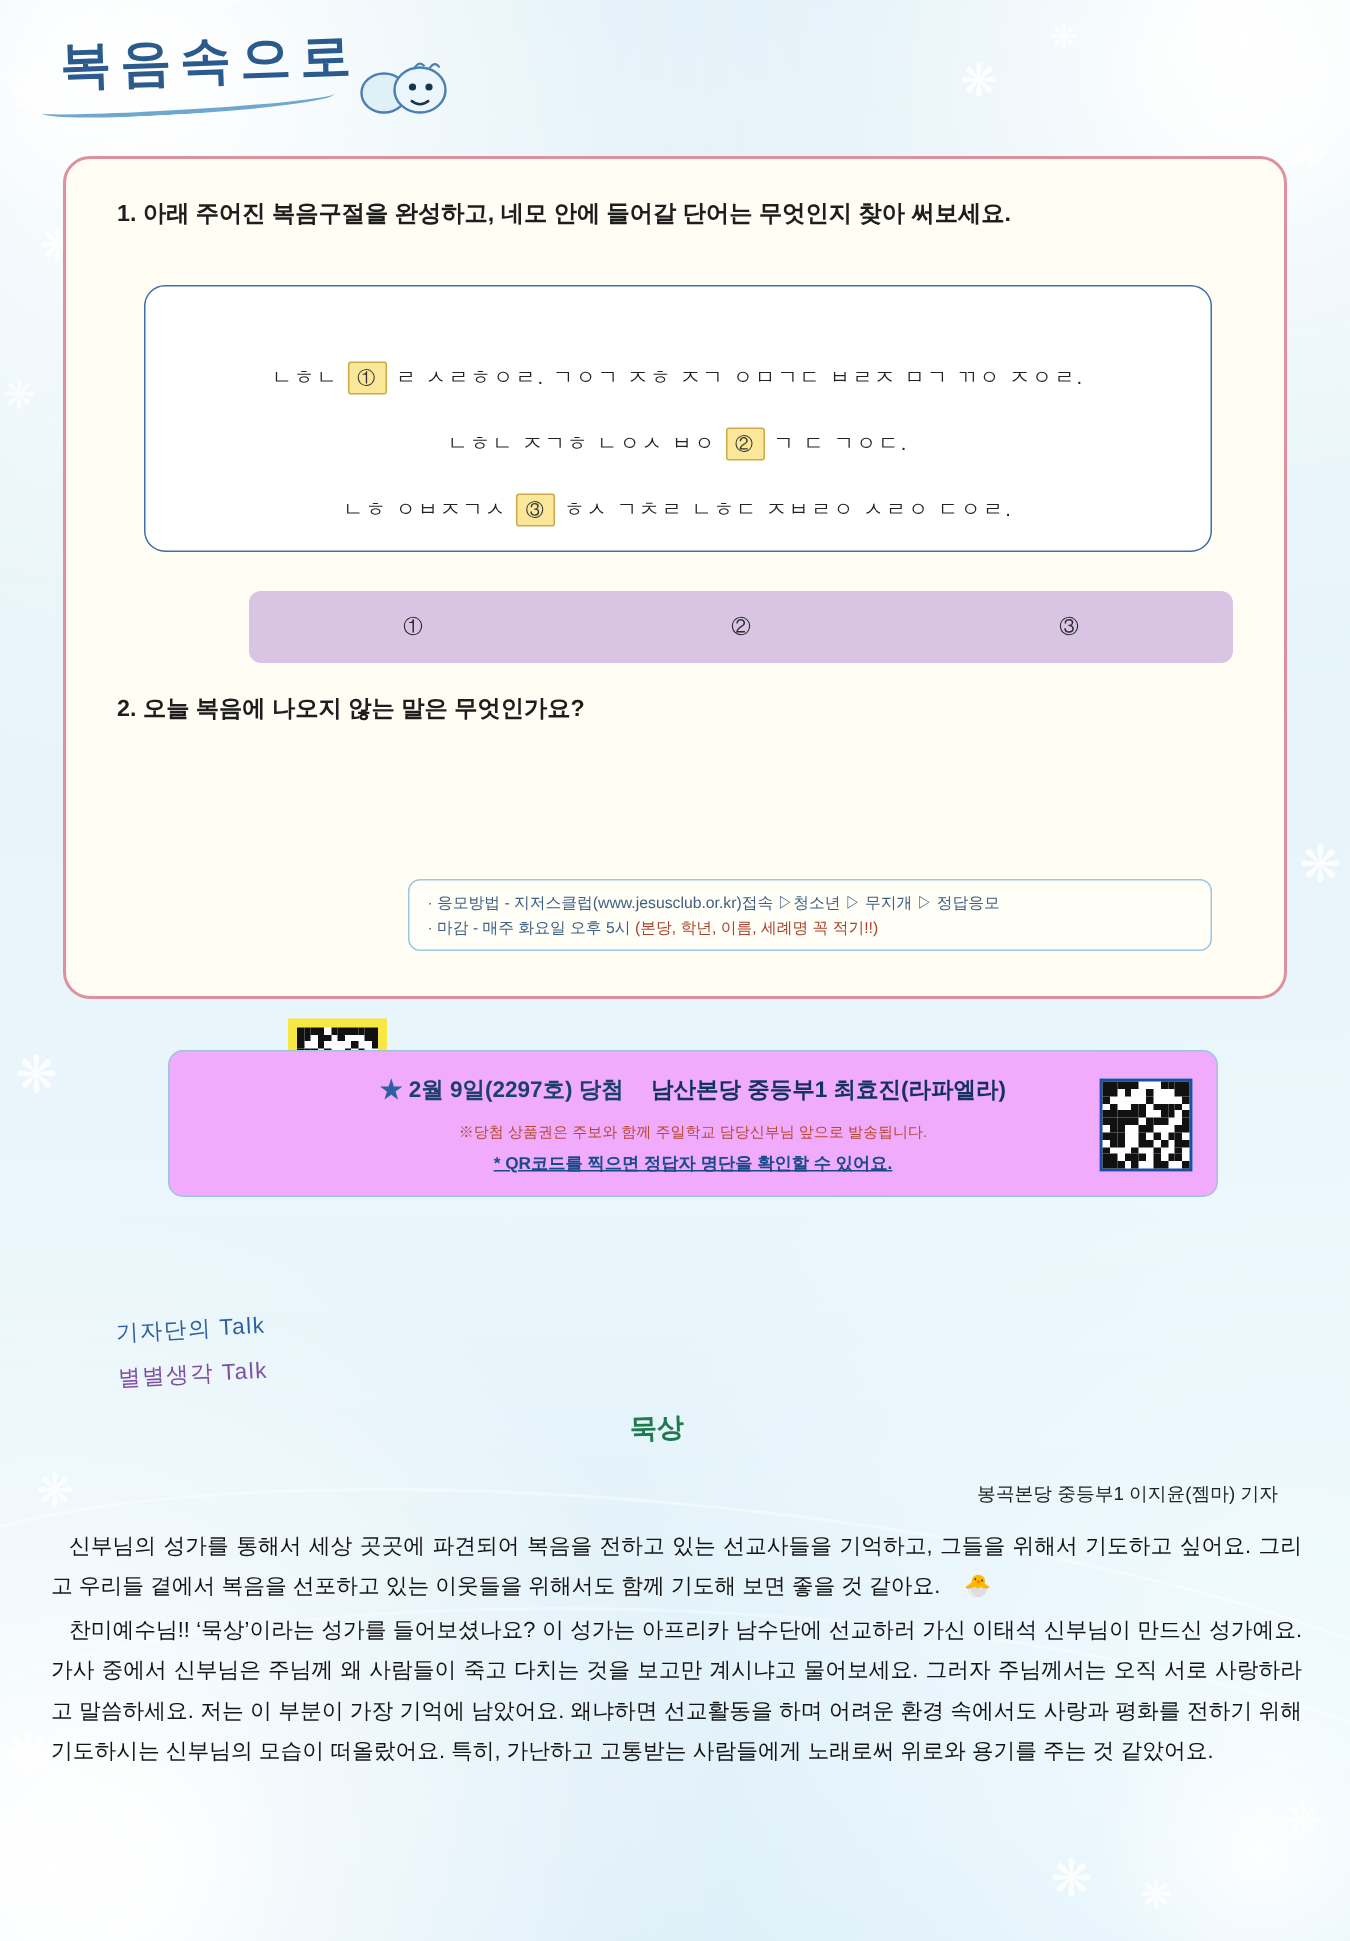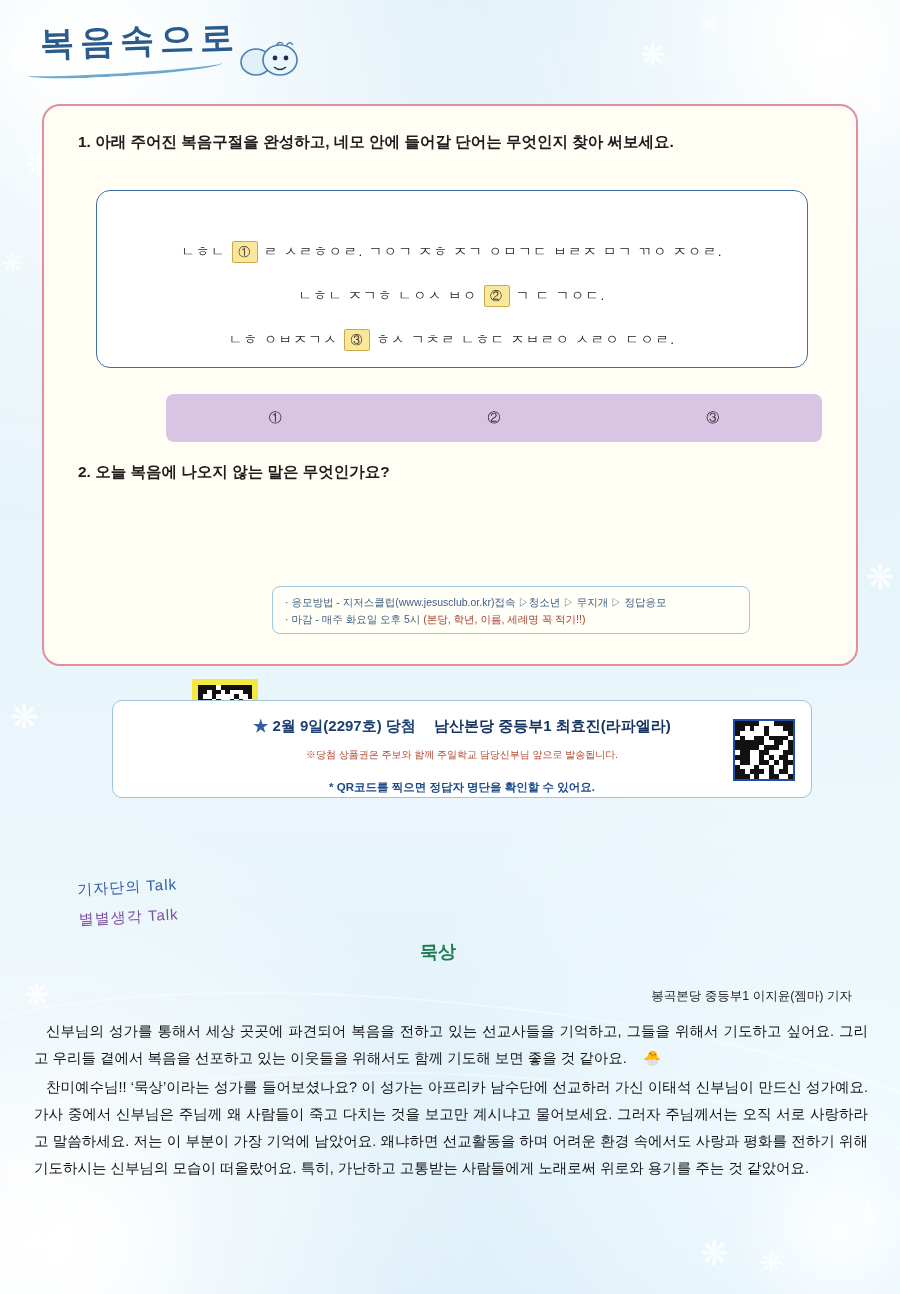--- a/index.html
+++ b/index.html
@@ -105,21 +105,21 @@
   }
   .answer-strip span { width: 33%; text-align: center; }
 
   .q2 { position: absolute; left: 34px; top: 356px; font-size: 15.5px; font-weight: bold; color:#1d1d1d; }
   .choices {
     position: absolute; left: 44px; top: 412px; width: 720px;
     display: flex; gap: 46px; font-size: 15px; color: #1d1d1d;
   }
 
   .entry-note {
-    position: absolute; left: 228px; top: 480px; width: 478px; height: 48px;
+    position: absolute; left: 228px; top: 480px; width: 536px; height: 48px;
     background: #fffef7;
     border: 1px solid #9ec8e0;
     border-radius: 8px;
     padding: 7px 12px 0 12px;
   }
   .entry-note div {
     font-size: 10.5px; color: #3e5f84; line-height: 17px; white-space: nowrap;
   }
   .entry-note .hl { color: #a8422f; }
 
@@ -133,32 +133,32 @@
   .qr i.on { background: #111; }
   .qr-yellow-wrap {
     position: absolute; left: 148px; top: 573px; width: 66px; height: 66px;
     background: #f5e842; padding: 6px;
   }
   .qr-1 { width: 100%; height: 100%; }
 
   
   .winner-box {
     position: absolute; left: 112px; top: 700px; width: 700px; height: 98px;
-    background: #ffffff;
+    background: #f0abfc;
     border: 1px solid #9dc4dd;
     border-radius: 10px;
     z-index: 4;
   }
   .winner-line1 {
     padding: 16px 0 0 0; text-align: center; font-size: 15px; font-weight: bold; color: #1b3f70;
   }
   .winner-line1 .star { color: #2f5fa0; }
   .winner-line1 .name { color: #13325e; margin-left: 14px; }
   .winner-line2 { text-align: center; font-size: 10px; color: #b5492f; margin-top: 12px; }
-  .winner-line3 { text-align: center; font-size: 11.5px; color: #1b4a8a; font-weight: bold; margin-top: 18px; }
+  .winner-line3 { text-align: center; font-size: 11.5px; color: #1b4a8a; font-weight: bold; margin-top: 6px; text-decoration: underline; }
   .qr-2 {
     position: absolute; right: 16px; top: 18px; width: 62px; height: 62px;
     border: 2px solid #1a4ea8;
   }
 
   
   .talk-wrap { position: absolute; left: 0; top: 840px; width: 900px; z-index: 4; }
   .talk-label {
     position: absolute; left: 78px; top: 32px;
     font-size: 15px; color: #2f5fa0; line-height: 30px;

